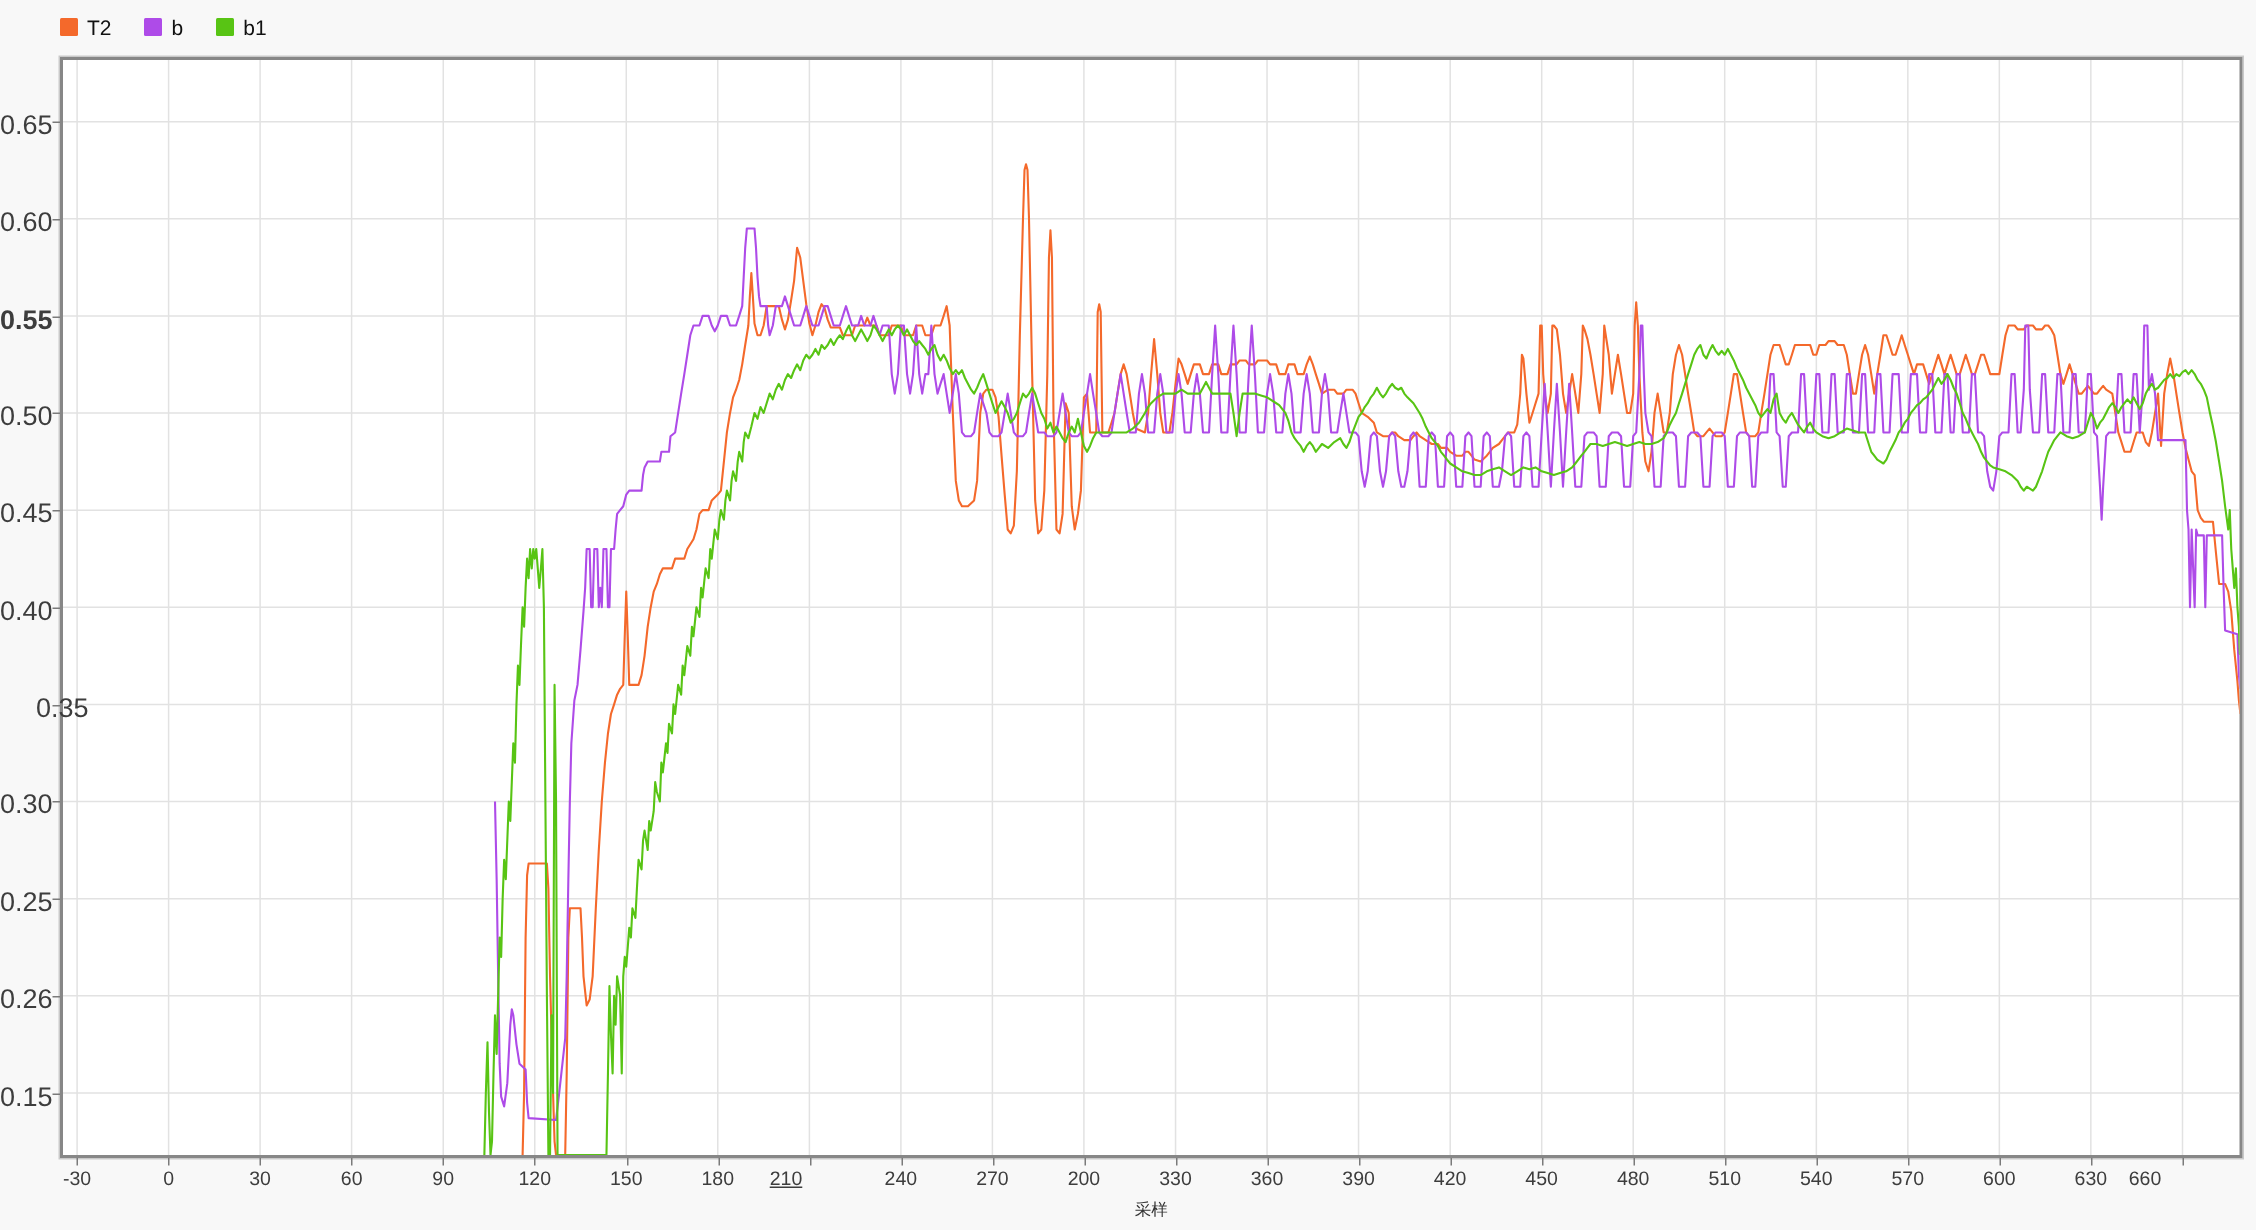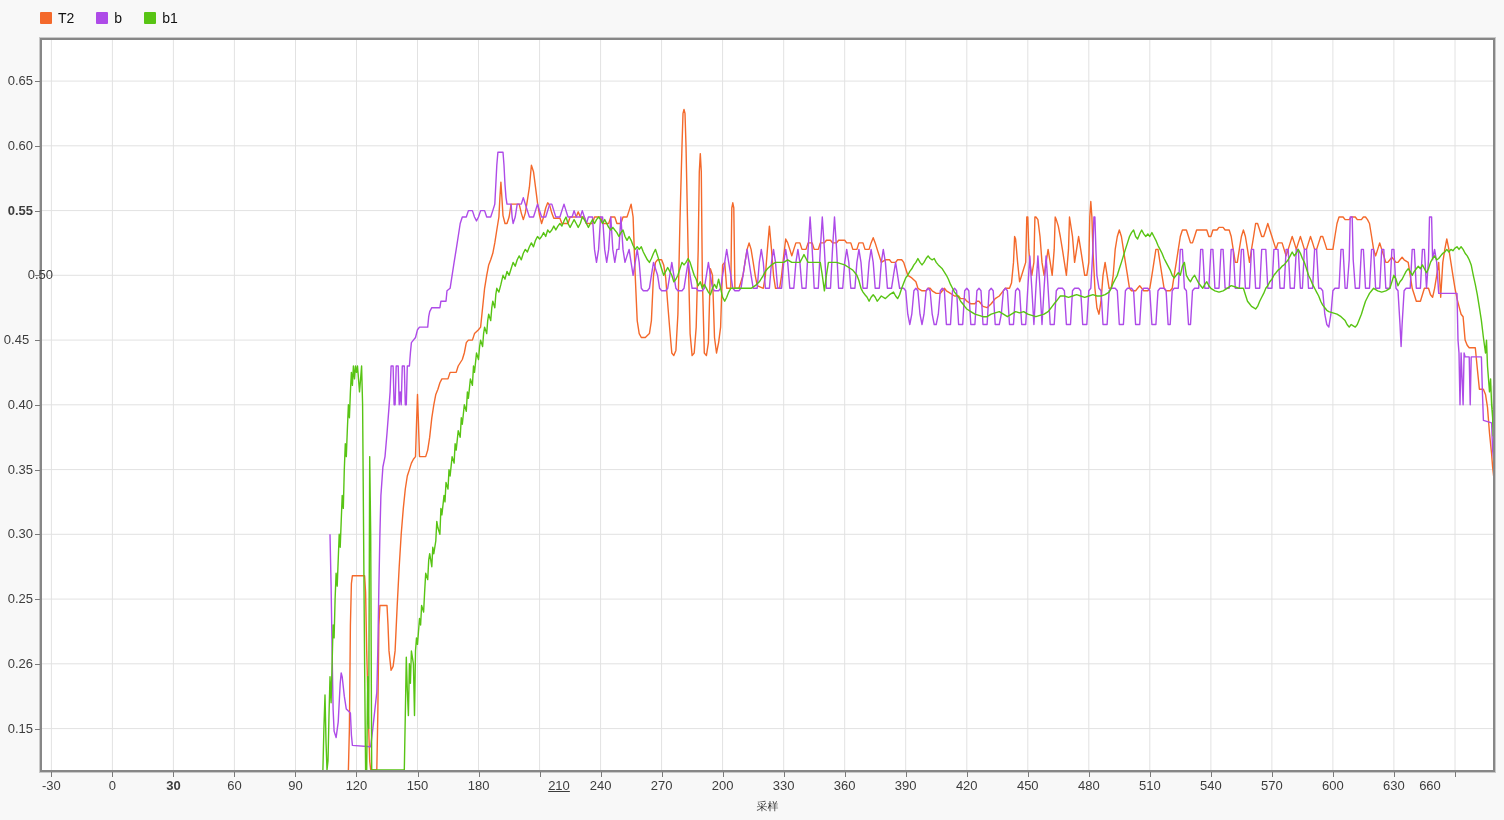--- a/index.html
+++ b/index.html
@@ -25,21 +25,21 @@
   }
   .plot svg{display:block;}
   .x-tick-mark{position:absolute;width:1px;height:5px;background:#7a7a7a;}
   .y-tick-mark{position:absolute;width:5px;height:1px;background:#7a7a7a;}
   .x-tick-label{
     position:absolute;width:60px;text-align:center;
     font-size:13px;color:#3d3d3d;top:778px;
   }
   .y-tick-label{
     position:absolute;width:33px;text-align:right;left:0;
-    font-size:13px;color:#3d3d3d;
+    font-size:18px;color:#3d3d3d;
   }
   .x-axis-title{
     position:absolute;left:40px;width:1455px;top:799px;text-align:center;
     font-size:11px;color:#333;
   }
 </style>
 </head>
 <body>
 
 <div class="legend" id="legend">
@@ -67,33 +67,33 @@
       </g>
   </svg>
 </div>
 
 <div id="x-axis">
     <div class="x-tick-mark" style="left: 51.3574px; top: 772px;"></div>
     <div class="x-tick-label" style="left: 21.3574px;">-30</div>
     <div class="x-tick-mark" style="left: 112.384px; top: 772px;"></div>
     <div class="x-tick-label" style="left: 82.3836px;">0</div>
     <div class="x-tick-mark" style="left: 173.41px; top: 772px;"></div>
-    <div class="x-tick-label" style="left: 143.41px; font-weight: bold;">30</div>
+    <div class="x-tick-label" style="left: 143.41px;">30</div>
     <div class="x-tick-mark" style="left: 234.436px; top: 772px;"></div>
     <div class="x-tick-label" style="left: 204.436px;">60</div>
     <div class="x-tick-mark" style="left: 295.462px; top: 772px;"></div>
     <div class="x-tick-label" style="left: 265.462px;">90</div>
     <div class="x-tick-mark" style="left: 356.488px; top: 772px;"></div>
     <div class="x-tick-label" style="left: 326.488px;">120</div>
     <div class="x-tick-mark" style="left: 417.515px; top: 772px;"></div>
     <div class="x-tick-label" style="left: 387.515px;">150</div>
     <div class="x-tick-mark" style="left: 478.541px; top: 772px;"></div>
     <div class="x-tick-label" style="left: 448.541px;">180</div>
     <div class="x-tick-mark" style="left: 539.567px; top: 772px;"></div>
-    <div class="x-tick-label" style="left: 529px; text-decoration: underline;">210</div>
+    <div class="x-tick-label" style="left: 494px; text-decoration: underline;">210</div>
     <div class="x-tick-mark" style="left: 600.593px; top: 772px;"></div>
     <div class="x-tick-label" style="left: 570.593px;">240</div>
     <div class="x-tick-mark" style="left: 661.62px; top: 772px;"></div>
     <div class="x-tick-label" style="left: 631.62px;">270</div>
     <div class="x-tick-mark" style="left: 722.646px; top: 772px;"></div>
     <div class="x-tick-label" style="left: 692.646px;">200</div>
     <div class="x-tick-mark" style="left: 783.672px; top: 772px;"></div>
     <div class="x-tick-label" style="left: 753.672px;">330</div>
     <div class="x-tick-mark" style="left: 844.698px; top: 772px;"></div>
     <div class="x-tick-label" style="left: 814.698px;">360</div>
@@ -121,27 +121,27 @@
 <div id="y-axis">
     <div class="y-tick-mark" style="left: 35px; top: 728.56px;"></div>
     <div class="y-tick-label" style="top: 720.56px;">0.15</div>
     <div class="y-tick-mark" style="left: 35px; top: 663.809px;"></div>
     <div class="y-tick-label" style="top: 655.809px;">0.26</div>
     <div class="y-tick-mark" style="left: 35px; top: 599.058px;"></div>
     <div class="y-tick-label" style="top: 591.058px;">0.25</div>
     <div class="y-tick-mark" style="left: 35px; top: 534.307px;"></div>
     <div class="y-tick-label" style="top: 526.307px;">0.30</div>
     <div class="y-tick-mark" style="left: 35px; top: 469.557px;"></div>
-    <div class="y-tick-label" style="top: 461.557px;">0.35</div>
+    <div class="y-tick-label" style="top: 461.557px; margin-left: 24px;">0.35</div>
     <div class="y-tick-mark" style="left: 35px; top: 404.806px;"></div>
     <div class="y-tick-label" style="top: 396.806px;">0.40</div>
     <div class="y-tick-mark" style="left: 35px; top: 340.055px;"></div>
     <div class="y-tick-label" style="top: 332.055px; text-align: center;">0.45</div>
     <div class="y-tick-mark" style="left: 35px; top: 275.304px;"></div>
-    <div class="y-tick-label" style="top: 267.304px; padding-left: 20px;">0.50</div>
+    <div class="y-tick-label" style="top: 267.304px;">0.50</div>
     <div class="y-tick-mark" style="left: 35px; top: 210.553px;"></div>
     <div class="y-tick-label" style="top: 202.553px; font-weight: bold;">0.55</div>
     <div class="y-tick-mark" style="left: 35px; top: 145.803px;"></div>
     <div class="y-tick-label" style="top: 137.803px;">0.60</div>
     <div class="y-tick-mark" style="left: 35px; top: 81.052px;"></div>
     <div class="y-tick-label" style="top: 73.052px;">0.65</div>
   </div>
 
 <div class="x-axis-title">采样</div>
 

